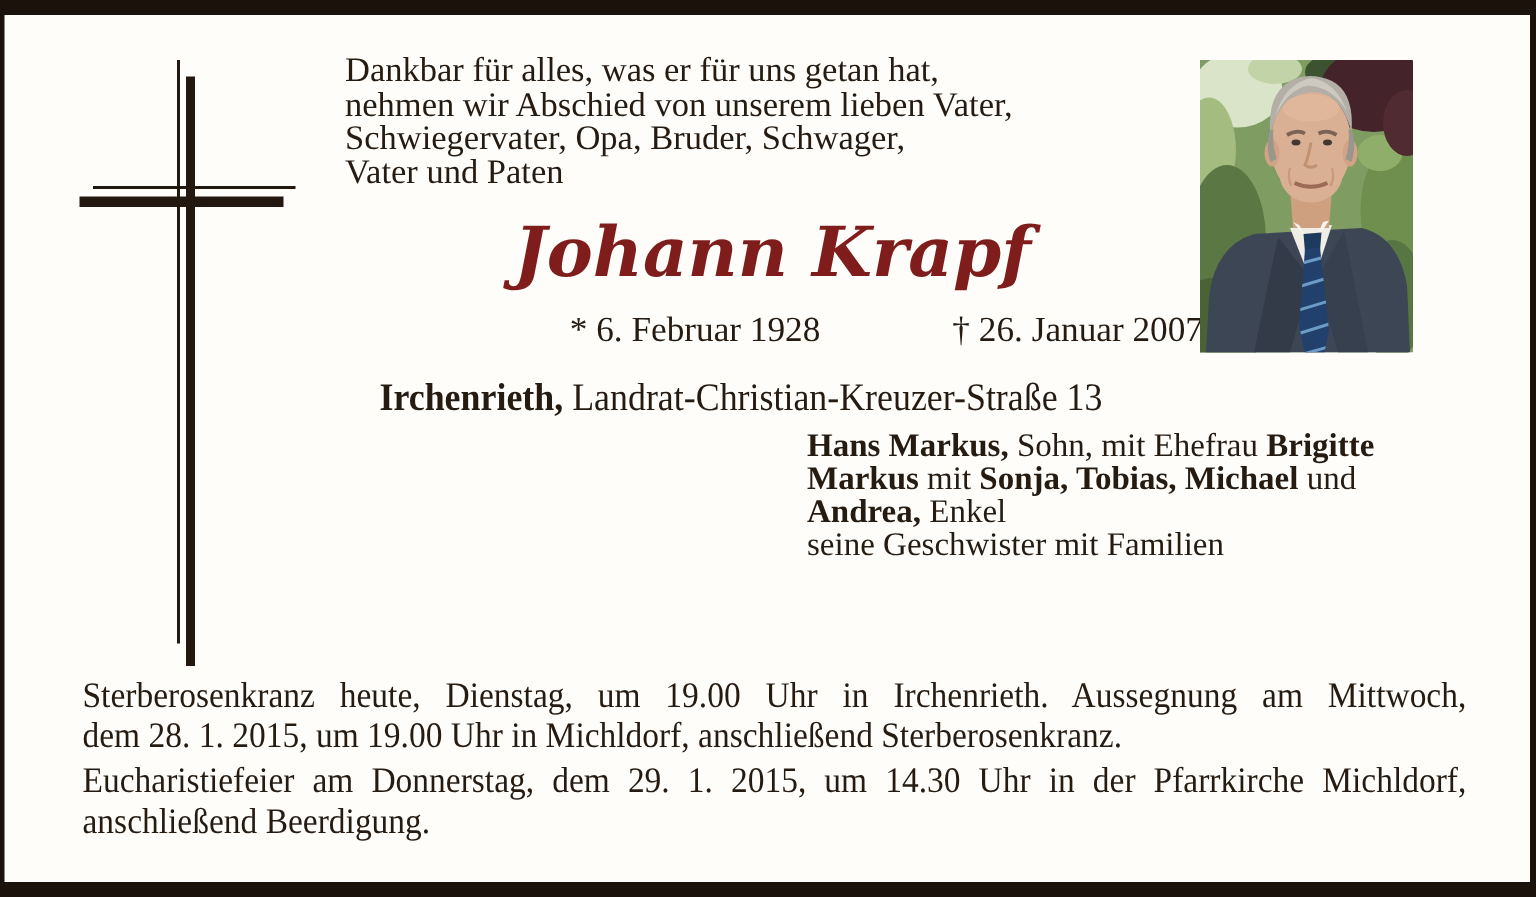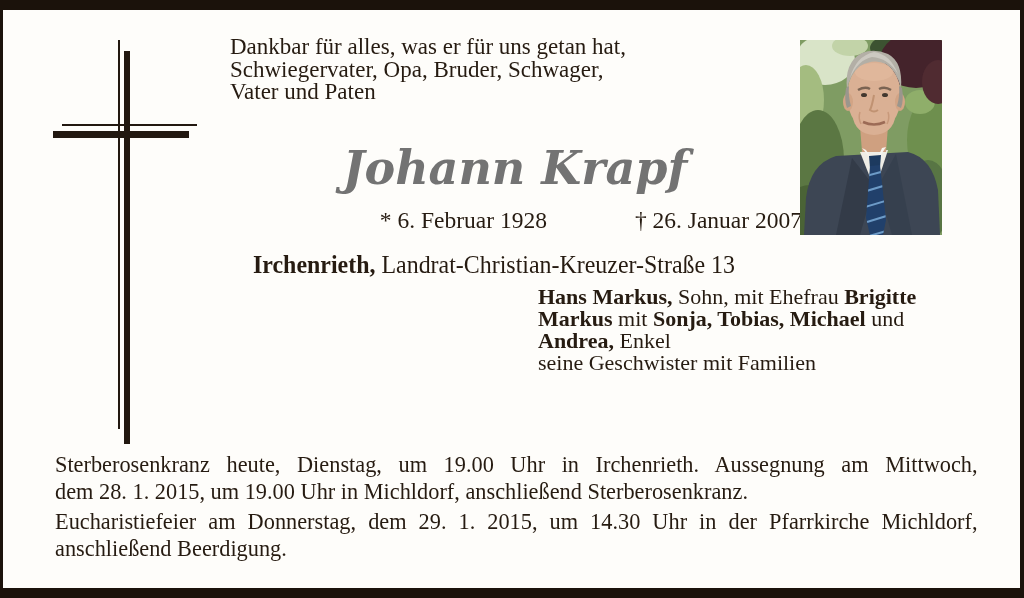--- a/index.html
+++ b/index.html
@@ -34,21 +34,21 @@
   }
 
   
   .name{
     position:absolute;left:200px;top:139px;width:630px;
     text-align:center;
     font-family:"DejaVu Serif", serif;
     font-weight:bold;font-style:italic;
     font-size:46px;line-height:58px;
     white-space:nowrap;
-    color:#737373;
+    color:#7f1d1d;
   }
 
   
   .dates{
     position:absolute;left:230px;top:206px;width:572px;
     display:flex;justify-content:flex-end;gap:88px;
     font-size:23.5px;line-height:28px;white-space:nowrap;
   }
 
   
@@ -93,20 +93,21 @@
 
   <div class="cross">
     <div class="stroke v-thin"></div>
     <div class="stroke v-thick"></div>
     <div class="stroke h-thin"></div>
     <div class="stroke h-thick"></div>
   </div>
 
   <div class="intro">
     <div>Dankbar für alles, was er für uns getan hat,</div>
+    <div>nehmen wir Abschied von unserem lieben Vater,</div>
     <div>Schwiegervater, Opa, Bruder, Schwager,</div>
     <div>Vater und Paten</div>
   </div>
 
   <div class="name">Johann Krapf</div>
 
   <div class="dates">
     <span>* 6. Februar 1928</span>
     <span>† 26. Januar 2007</span>
   </div>

